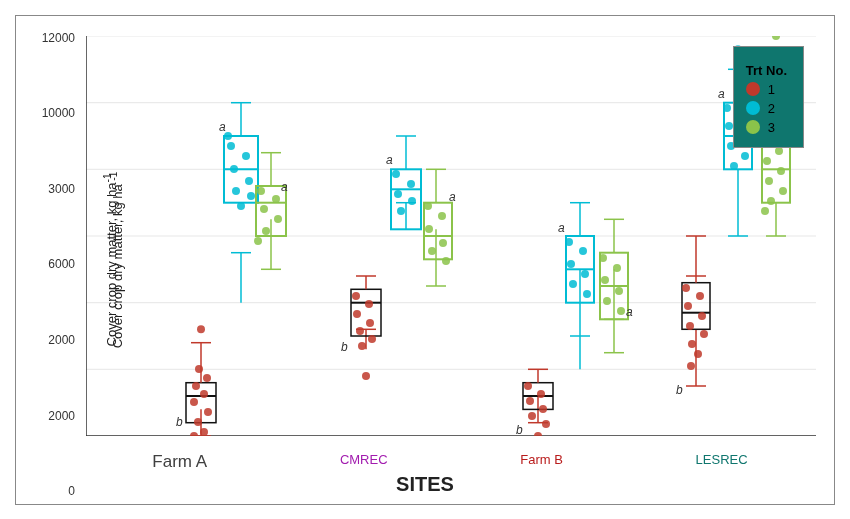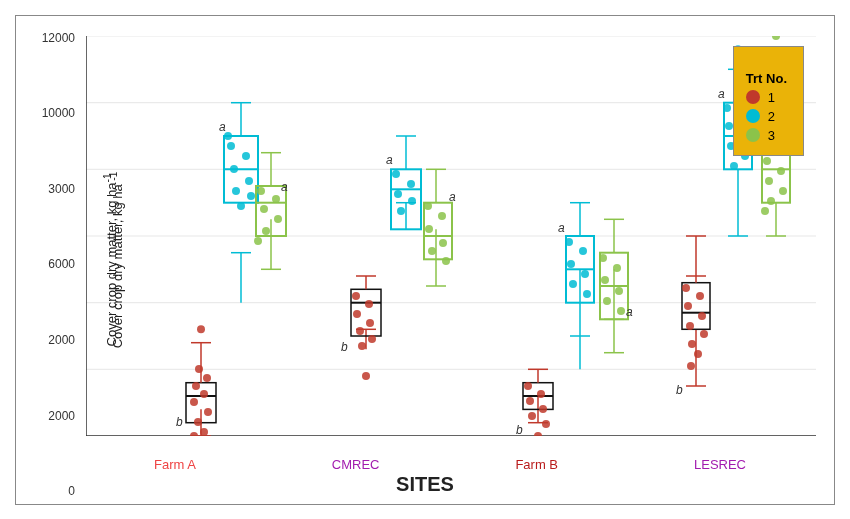--- a/index.html
+++ b/index.html
@@ -38,22 +38,22 @@
     .y-tick {
       font-size: 12px;
       color: #333;
       margin-left: 32px;
     }
     .legend-box {
       position: absolute;
       top: 30px;
       right: 30px;
       border: 1.5px solid #888;
-      background: #eab308;
-      padding: 24px 16px 8px 12px;
+      background: #0f766e;
+      padding: 16px 16px 8px 12px;
       font-size: 13px;
     }
     .legend-title {
       font-weight: bold;
       margin-bottom: 4px;
       font-size: 13px;
     }
     .legend-item {
       display: flex;
       align-items: center;
@@ -350,24 +350,24 @@
       <circle cx="697" cy="155" r="4" fill="#8bc34a" opacity="0.85"></circle>
       <circle cx="685" cy="165" r="4" fill="#8bc34a" opacity="0.85"></circle>
       <circle cx="679" cy="175" r="4" fill="#8bc34a" opacity="0.85"></circle>
 
       <text x="703" y="98" font-size="12" font-style="italic" fill="#333">a</text>
     </g>
 
   </svg>
 
   <div style="position:absolute;bottom:32px;left:70px;right:20px;display:flex;justify-content:space-around;">
-    <span style="font-size:13px;color:#ef4444;">Farm A</span>
+    <span style="font-size:17px;color:#404040;">Farm A</span>
     <span style="font-size:13px;color:#a21caf;">CMREC</span>
     <span style="font-size:13px;color:#b91c1c;">Farm B</span>
-    <span style="font-size:13px;color:#a21caf;">LESREC</span>
+    <span style="font-size:13px;color:#0f766e;">LESREC</span>
   </div>
 
   <div style="position:absolute;bottom:8px;left:0;right:0;text-align:center;font-size:20px;font-weight:bold;color:#222;">SITES</div>
 
   <div style="position:absolute;left:12px;top:50%;font-size:13px;color:#222;white-space:nowrap;transform:translateY(-50%) rotate(-90deg);transform-origin:center center;">
     Cover crop dry matter, kg ha <sup style="font-size:10px">-1</sup>
   </div>
 
   <div class="legend-box">
     <div class="legend-title">Trt No.</div>

